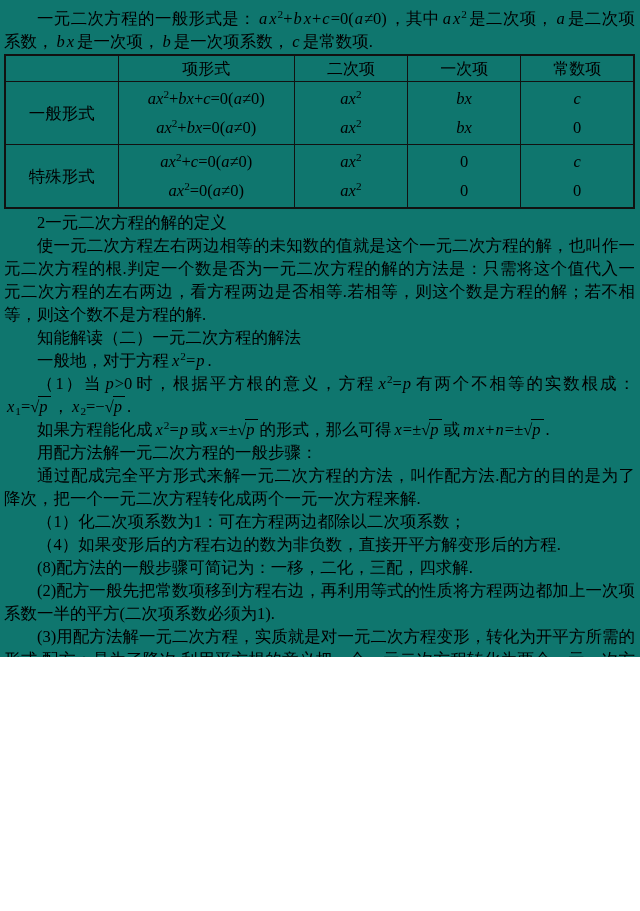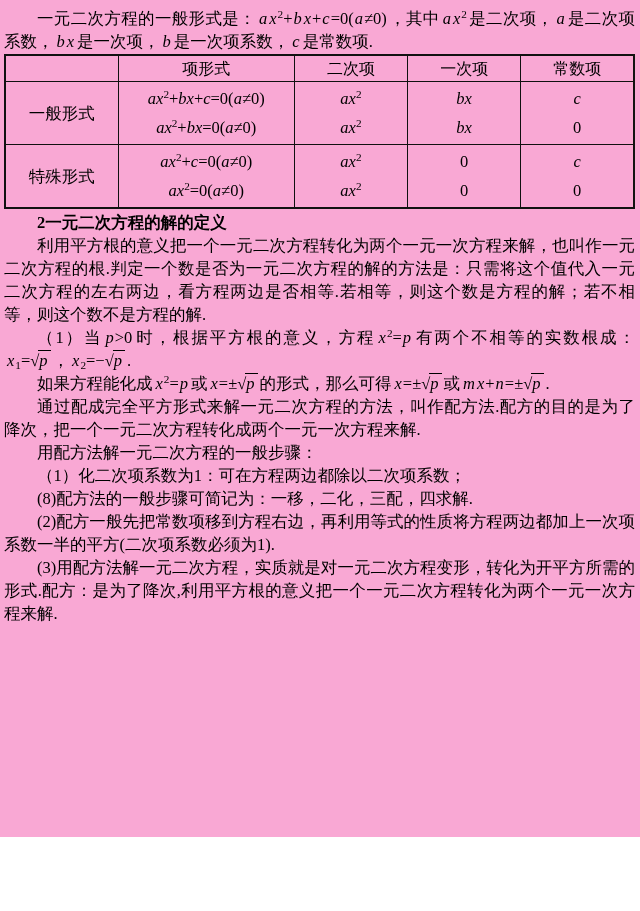--- a/index.html
+++ b/index.html
@@ -1,24 +1,24 @@
 <!DOCTYPE html>
 <html><head>
 <meta charset="utf-8">
 <style>
   html,body{margin:0;padding:0;background:#ffffff;}
   .page{
-    width:640px;height:837px;box-sizing:border-box;overflow:hidden;
+    width:640px;height:657px;box-sizing:border-box;overflow:hidden;
     padding:7px 5px 6px 4px;
-    background:#f9a8d4;color:#000000;
+    background:#0f766e;color:#000000;
     font-family:"Liberation Serif","DejaVu Serif",serif;
     font-size:16.5px;line-height:23px;
   }
   p{margin:0;text-indent:2em;text-align:justify;}
-  p.h{font-weight:bold;}
+  p.h{font-weight:normal;}
   .math{font-family:"Liberation Serif","DejaVu Serif",serif;padding:0 2px;white-space:nowrap;}
   .math i{font-style:italic;padding:0 1px;}
   sup{font-size:68%;line-height:0;vertical-align:0.55em;}
   sub{font-size:68%;line-height:0;vertical-align:-0.25em;}
   .sqrt{white-space:nowrap;}
   .sqrt .sqsym{letter-spacing:-1px;}
   .sqrt .rad{border-top:1.3px solid #000;padding:0 2px 0 0;}
   table.forms-table{
     width:100%;border-collapse:collapse;margin:1px 0 2px 0;
     border:2px solid #111;table-layout:fixed;
@@ -95,24 +95,27 @@
         <td>
           <div class="m"><i>c</i></div>
           <div class="m">0</div>
         </td>
       </tr>
     </tbody>
   </table>
 
   <div id="sections">
       <p class="h"><span>2一元二次方程的解的定义</span></p>
-      <p><span>利用平方根的意义把一个一元二次方程转化为两个一元一次方程来解，也叫作一元二次方程的根.判定一个数是否为一元二次方程的解的方法是：只需将这个值代入一元二次方程的左右两边，看方程两边是否相等.若相等，则这个数是方程的解；若不相等，则这个数不是方程的解.</span></p>
+      <p><span>使一元二次方程左右两边相等的未知数的值就是这个一元二次方程的解，也叫作一元二次方程的根.判定一个数是否为一元二次方程的解的方法是：只需将这个值代入一元二次方程的左右两边，看方程两边是否相等.若相等，则这个数是方程的解；若不相等，则这个数不是方程的解.</span></p>
+      <p class="h"><span>知能解读（二）一元二次方程的解法</span></p>
+      <p><span>一般地，对于方程</span><span class="math"><i>x</i><sup>2</sup>=<i>p</i></span><span>.</span></p>
       <p><span>（1）当</span><span class="math"><i>p</i>&gt;0</span><span>时，根据平方根的意义，方程</span><span class="math"><i>x</i><sup>2</sup>=<i>p</i></span><span>有两个不相等的实数根成：</span><span class="math"><i>x</i><sub>1</sub>=<span class="sqrt"><span class="sqsym">√</span><span class="rad"><i>p</i></span></span></span><span>，</span><span class="math"><i>x</i><sub>2</sub>=−<span class="sqrt"><span class="sqsym">√</span><span class="rad"><i>p</i></span></span></span><span>.</span></p>
       <p><span>如果方程能化成</span><span class="math"><i>x</i><sup>2</sup>=<i>p</i></span><span>或</span><span class="math"><i>x</i>=±<span class="sqrt"><span class="sqsym">√</span><span class="rad"><i>p</i></span></span></span><span>的形式，那么可得</span><span class="math"><i>x</i>=±<span class="sqrt"><span class="sqsym">√</span><span class="rad"><i>p</i></span></span></span><span>或</span><span class="math"><i>m</i><i>x</i>+<i>n</i>=±<span class="sqrt"><span class="sqsym">√</span><span class="rad"><i>p</i></span></span></span><span>.</span></p>
+      <p><span>用配方法解一元二次方程的一般步骤：</span></p>
       <p><span>通过配成完全平方形式来解一元二次方程的方法，叫作配方法.配方的目的是为了降次，把一个一元二次方程转化成两个一元一次方程来解.</span></p>
-      <p><span>用配方法解一元二次方程的一般步骤：</span></p>
       <p><span>（1）化二次项系数为1：可在方程两边都除以二次项系数；</span></p>
+      <p><span>（4）如果变形后的方程右边的数为非负数，直接开平方解变形后的方程.</span></p>
       <p><span>(8)配方法的一般步骤可简记为：一移，二化，三配，四求解.</span></p>
       <p><span>(2)配方一般先把常数项移到方程右边，再利用等式的性质将方程两边都加上一次项系数一半的平方(二次项系数必须为1).</span></p>
       <p><span>(3)用配方法解一元二次方程，实质就是对一元二次方程变形，转化为开平方所需的形式.配方：是为了降次,利用平方根的意义把一个一元二次方程转化为两个一元一次方程来解.</span></p>
     </div>
 
 </div>
 
 </body></html>

